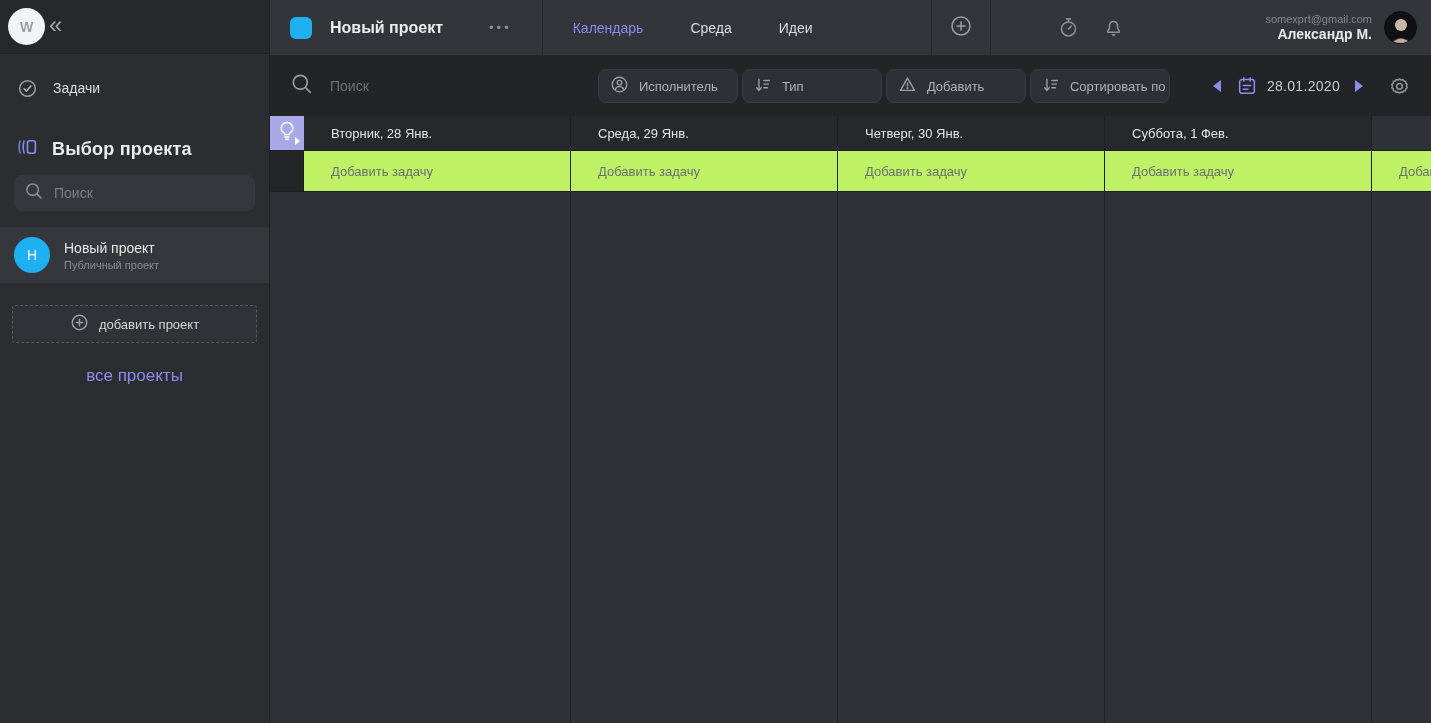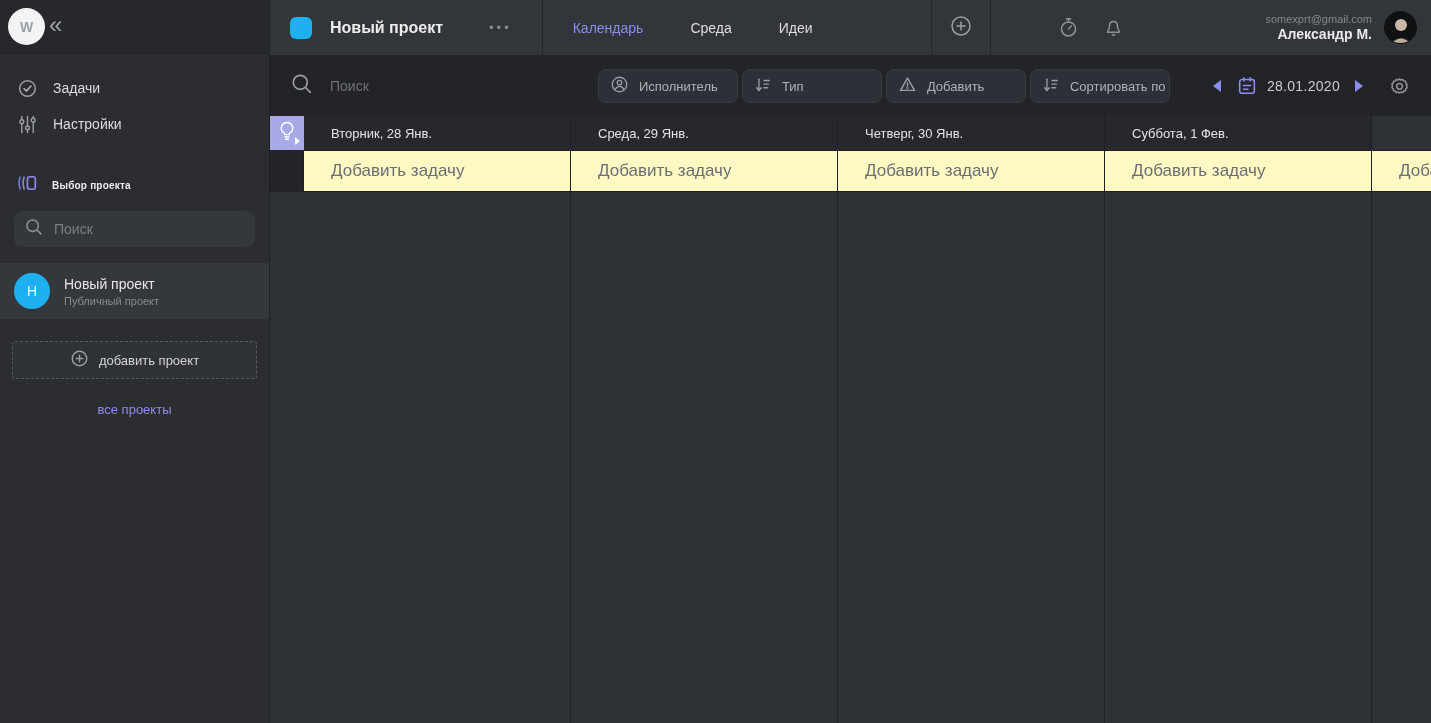--- a/index.html
+++ b/index.html
@@ -34,21 +34,21 @@
   .ws-name { color:#eceded; font-size:15px; font-weight:bold; margin-top:2px; letter-spacing:.2px; }
   .collapse { color:#9fa3a9; font-size:24px; line-height:1; padding:0 4px 4px; cursor:pointer; }
   .side-nav { margin-top:16px; }
   .nav-item {
     height:36px; display:flex; align-items:center; gap:15px;
     padding:0 16px; cursor:pointer; color:#dcdde0; font-size:14px;
   }
   .nav-item .ico { width:22px; height:22px; display:flex; align-items:center; justify-content:center; }
   .proj-section { margin-top:32px; display:flex; flex-direction:column; }
   .sect-head { display:flex; align-items:center; gap:14px; padding:0 16px; height:22px; }
-  .sect-title { font-size:10px; font-weight:bold; color:#eceded; letter-spacing:.2px; }
+  .sect-title { font-size:18px; font-weight:bold; color:#eceded; letter-spacing:.2px; }
   .side-search {
     margin:15px 14px 0; height:36px; background:#34373c; border-radius:8px;
     display:flex; align-items:center; padding:0 10px; gap:10px;
   }
   .side-search input {
     background:transparent; border:none; outline:none; width:100%;
     color:#dcdde0; font-size:14px; font-family:inherit;
   }
   .side-search input::placeholder { color:#7c7f85; }
   .proj-item {
@@ -60,21 +60,21 @@
     display:flex; align-items:center; justify-content:center;
     color:#f4fbff; font-size:14px;
   }
   .proj-name { font-size:14px; color:#e6e7e9; }
   .proj-sub { font-size:11px; color:#8a8d93; margin-top:3px; }
   .add-proj {
     margin:22px 12px 0; height:38px; border:1px dashed #55585e; border-radius:3px;
     background:#2f3237; display:flex; align-items:center; justify-content:center;
     gap:10px; color:#d4d5d7; font-size:13px; cursor:pointer;
   }
-  .all-proj { margin-top:23px; text-align:center; color:#8c8cef; font-size:13px; cursor:pointer; }
+  .all-proj { margin-top:23px; text-align:center; color:#8c8cef; font-size:17px; cursor:pointer; }
 
   
   .main { flex:1 1 auto; display:flex; flex-direction:column; min-width:0; }
   .topbar {
     height:56px; background:#32353a; border-bottom:1px solid #222428;
     display:flex; align-items:center; padding:0 0 0 20px; flex:none;
   }
   .proj-square { width:22px; height:22px; border-radius:6px; background:#1fb0f2; flex:none; }
   .tb-title { font-size:16px; font-weight:bold; color:#eceded; margin-left:18px; white-space:nowrap; }
   .tb-dots { color:#8a8d93; font-size:13px; letter-spacing:3px; margin-left:46px; cursor:pointer; }
@@ -130,23 +130,23 @@
     position:absolute; right:4px; bottom:5px; width:0; height:0;
     border-left:5px solid #ffffff; border-top:4px solid transparent; border-bottom:4px solid transparent;
   }
   .gutter-blank { width:34px; min-width:34px; background:#232529; border-right:1px solid #1e2023; }
   .day-cell {
     width:267px; min-width:267px; background:#26282c; border-right:1px solid #1e2023;
     display:flex; align-items:center; padding:0 14px 0 27px;
     font-size:13px; color:#e3e4e6; white-space:nowrap; overflow:hidden;
   }
   .addtask-cell {
-    width:267px; min-width:267px; background:#fef9c3; border-right:1px solid #1e2023;
+    width:267px; min-width:267px; background:#bef264; border-right:1px solid #1e2023;
     display:flex; align-items:center; padding:0 14px 0 27px;
-    font-size:17px; color:#6b6e74; white-space:nowrap; overflow:hidden; cursor:text;
+    font-size:13px; color:#6b6e74; white-space:nowrap; overflow:hidden; cursor:text;
   }
   .cal-body { flex:1 1 auto; position:relative; background:#2e3136; }
   .cal-body .col-line { position:absolute; top:0; bottom:0; width:1px; background:#222428; }
 </style>
 </head>
 <body>
 
 <div class="app">
 
   <aside class="sidebar">
@@ -160,33 +160,20 @@
 
     <nav class="side-nav">
       <div class="nav-item">
         <span class="ico">
           <svg width="21" height="21" viewBox="0 0 22 22" fill="none" stroke="#9b9ea5" stroke-width="1.6" stroke-linecap="round" stroke-linejoin="round">
             <circle cx="11" cy="11" r="8.2"></circle>
             <path d="M7.4 11.2 l2.5 2.5 L14.6 8.4" stroke="#b7bac0"></path>
           </svg>
         </span>
         <span>Задачи</span>
-      </div>
-      <div class="nav-item">
-        <span class="ico">
-          <svg width="19" height="21" viewBox="0 0 20 22" fill="none" stroke="#9b9ea5" stroke-width="1.5" stroke-linecap="round">
-            <line x1="4" y1="2.5" x2="4" y2="19.5"></line>
-              <circle cx="4" cy="8" r="2" fill="#2b2d31"></circle>
-            <line x1="10" y1="2.5" x2="10" y2="19.5"></line>
-              <circle cx="10" cy="14.5" r="2" fill="#2b2d31"></circle>
-            <line x1="16" y1="2.5" x2="16" y2="19.5"></line>
-              <circle cx="16" cy="6.5" r="2" fill="#2b2d31"></circle>
-          </svg>
-        </span>
-        <span>Настройки</span>
       </div>
     </nav>
 
     <div class="proj-section">
       <div class="sect-head">
         <span class="ico">
           <svg width="22" height="20" viewBox="0 0 24 20" fill="none" stroke-linejoin="round">
             <path d="M4.6 3 q-2.4 7 0 14" stroke="#7578d0" stroke-width="1.8" fill="none"></path>
             <path d="M9 3 q-2.4 7 0 14" stroke="#8588dd" stroke-width="1.8" fill="none"></path>
             <rect x="12.5" y="3.2" width="8.6" height="13.6" rx="2.4" stroke="#8c8cef" stroke-width="1.8" fill="none"></rect>

